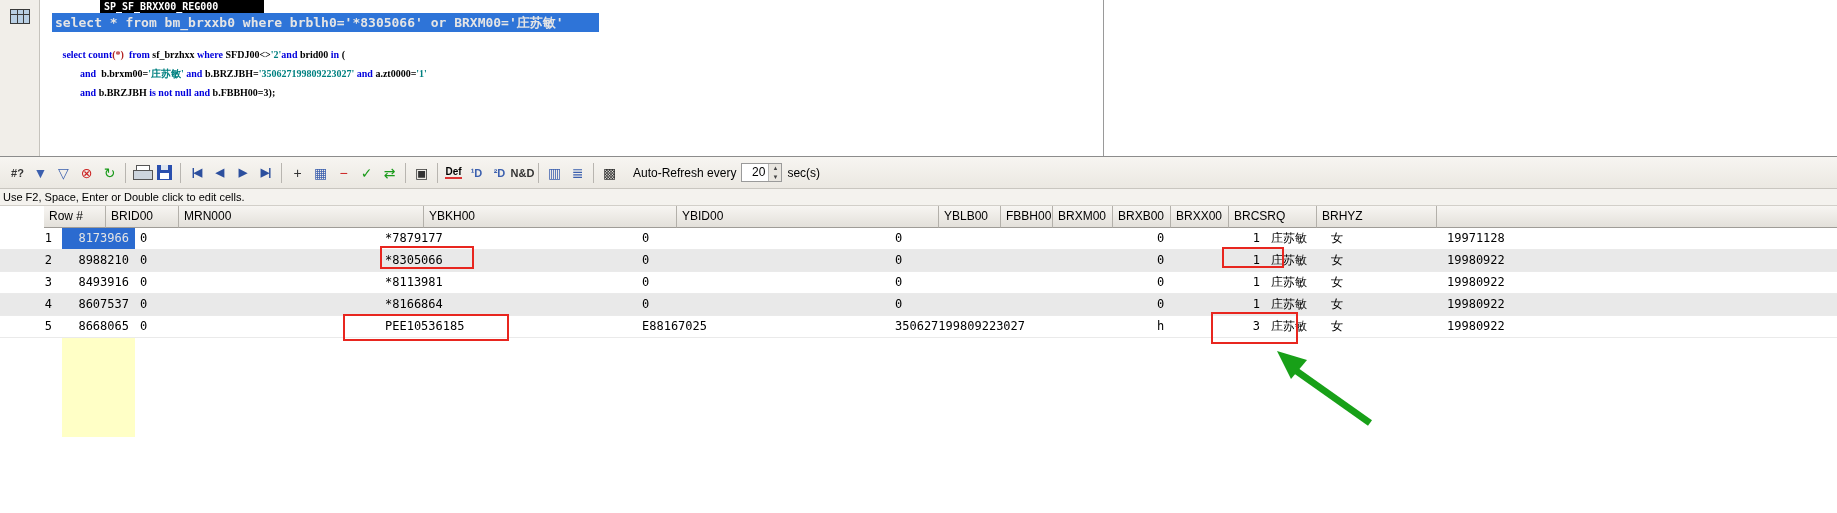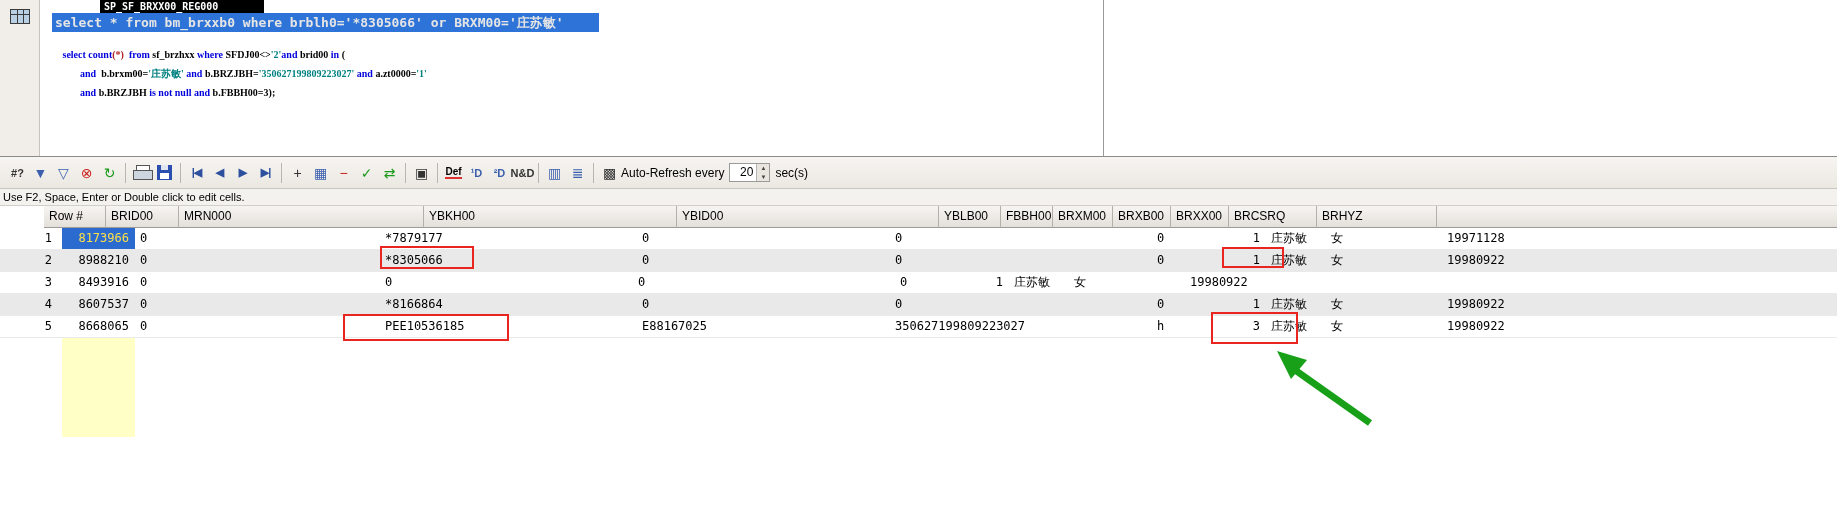--- a/index.html
+++ b/index.html
@@ -35,21 +35,21 @@
   .tbi.nav { color:#2c4f9e; font-size:11px; font-weight:bold; letter-spacing:-1px; }
   .tbi.deficon { font-size:10px; font-weight:bold; color:#000; }
   .tbi.deficon span { border-bottom:2px solid #d33; }
   .tbsep { width:1px; height:20px; background:#b8b5b0; margin:0 4px; }
   .ico-print { position:relative; width:18px; height:15px; }
   .ico-print:before { content:""; position:absolute; left:3px; top:0; width:12px; height:5px; background:#fff; border:1px solid #555; }
   .ico-print:after  { content:""; position:absolute; left:0; top:5px; width:18px; height:8px; background:#cdd5de; border:1px solid #555; }
   .ico-save { position:relative; width:15px; height:15px; background:#2a4fae; }
   .ico-save:before { content:""; position:absolute; left:4px; top:0; width:7px; height:5px; background:#dfe6ef; }
   .ico-save:after  { content:""; position:absolute; left:3px; top:8px; width:9px; height:6px; background:#fff; }
-  .tb-label { font-size:12px; color:#000; }
+  .tb-label { font-size:12px; color:#000; margin-left:12px; }
   .spin { display:flex; border:1px solid #9a9a9a; background:#fff; height:19px; margin:4px 5px; }
   .spin-val { width:26px; text-align:right; padding:0 3px; font-size:12px; line-height:17px; }
   .spin-btns { display:flex; flex-direction:column; width:13px; border-left:1px solid #b5b5b5; }
   .spin-btn { flex:1; font-size:6px; line-height:8px; text-align:center; background:#e9e6e0; color:#444; }
   .tb-unit { font-size:12px; color:#000; }
 
   
   .hintbar { position:absolute; left:0; top:189px; width:1837px; height:17px; background:#f4f2ee; border-bottom:1px solid #d2cfc9;
              font-size:11px; line-height:16px; padding-left:3px; color:#000; }
 
@@ -61,21 +61,21 @@
   .hfill { flex:1; border-right:none; }
   .c0{width:62px} .c1{width:73px} .c2{width:245px} .c3{width:257px} .c4{width:253px} .c5{width:262px}
   .c6{width:62px} .c7{width:52px} .c8{width:60px} .c9{width:58px} .c10{width:58px} .c11{width:88px} .c12{width:120px}
   .grid-body { width:1837px; }
   .grid-row { display:flex; width:1837px; height:22px; background:#fff; border-bottom:1px solid #eaeaea; }
   .grid-row:nth-child(even) { background:#e9e9e9; }
   .bc { height:21px; line-height:21px; padding-left:5px; font-family:"DejaVu Sans Mono", monospace; font-size:12px;
         color:#000; white-space:nowrap; overflow:hidden; }
   .ar  { text-align:right; padding-right:6px; padding-left:0; }
   .ar0 { text-align:right; padding-right:10px; padding-left:0; }
-  .grid-body .grid-row:nth-child(1) .c1 { background:#2b6bd0; color:#fde047; }
+  .grid-body .grid-row:nth-child(1) .c1 { background:#2b6bd0; color:#e5e5e5; }
   .col-highlight { position:absolute; left:62px; top:132px; width:73px; height:99px; background:#ffffc6; }
 
   
   .ann-box { position:absolute; border:2px solid #e8261f; background:transparent; z-index:5; }
   .box-a { left:380px; top:246px; width:94px;  height:23px; }
   .box-b { left:1222px; top:247px; width:62px; height:21px; }
   .box-c { left:343px; top:314px; width:166px; height:27px; }
   .box-d { left:1211px; top:312px; width:87px; height:32px; }
   .arrow-svg { position:absolute; left:1235px; top:345px; z-index:6; }
 </style>
@@ -196,20 +196,21 @@
     <div class="bc c9">女</div>
     <div class="bc c10"></div>
     <div class="bc c11">19980922</div>
     <div class="bc c12"></div>
   </div>
 
   <div class="grid-row">
     <div class="bc c0 ar0">3</div>
     <div class="bc c1 ar">8493916</div>
     <div class="bc c2">0</div>
+    <div class="bc c3">*8113981</div>
     <div class="bc c4">0</div>
     <div class="bc c5">0</div>
     <div class="bc c6">0</div>
     <div class="bc c7 ar">1</div>
     <div class="bc c8">庄苏敏</div>
     <div class="bc c9">女</div>
     <div class="bc c10"></div>
     <div class="bc c11">19980922</div>
     <div class="bc c12"></div>
   </div>

